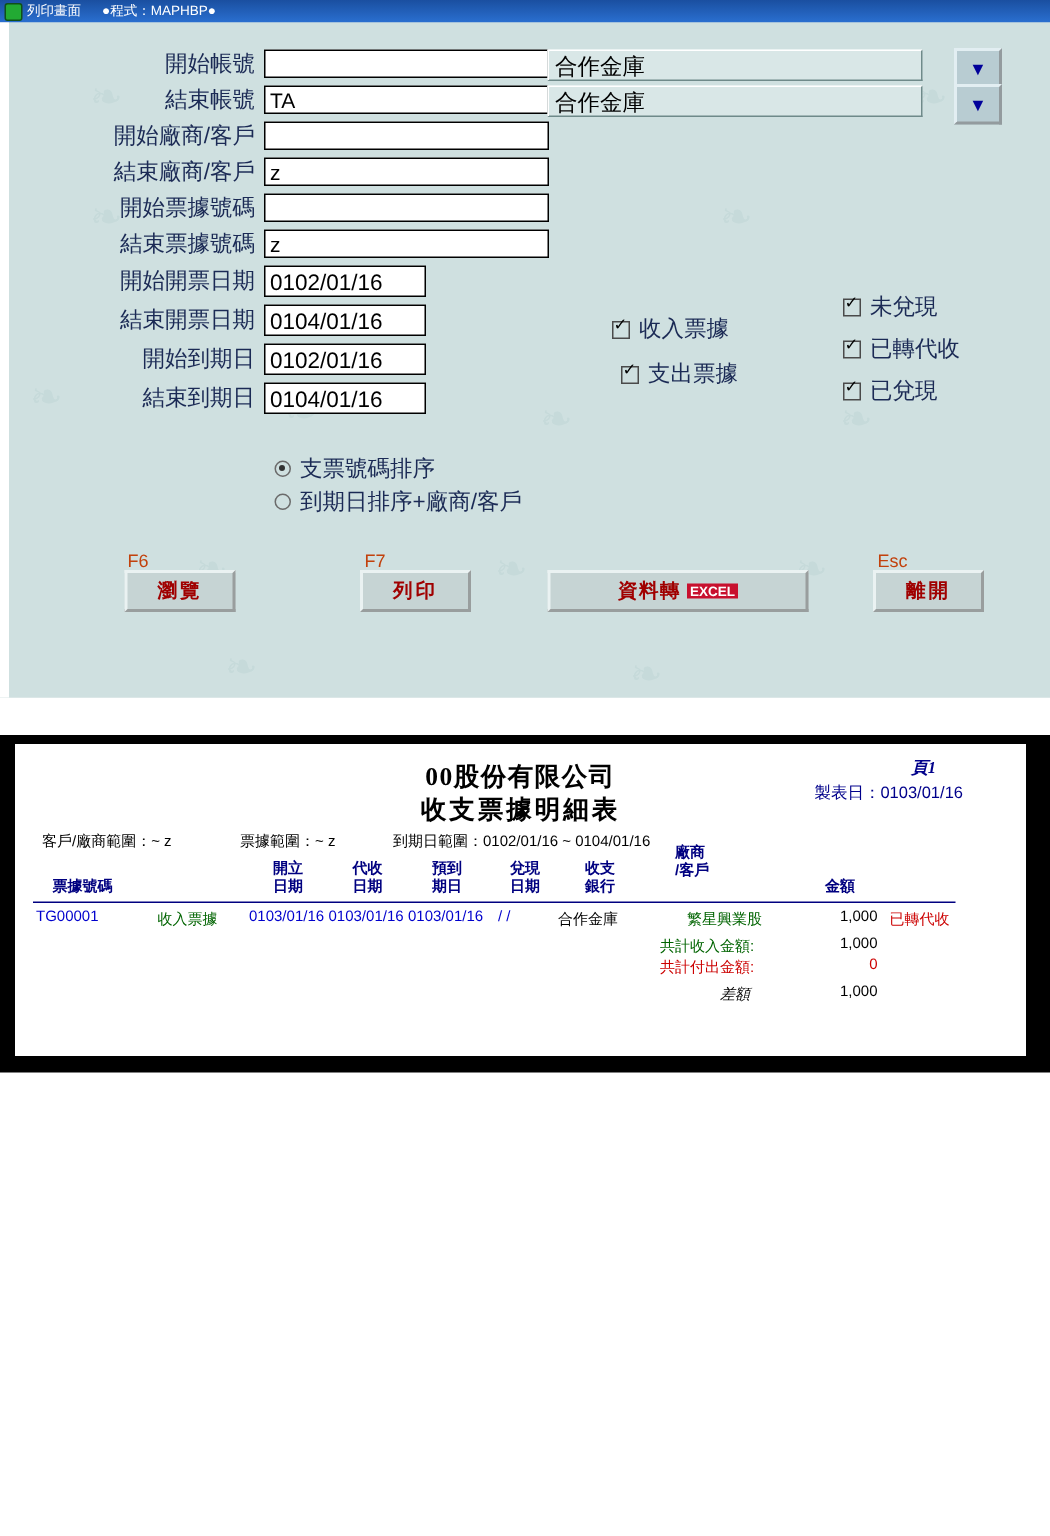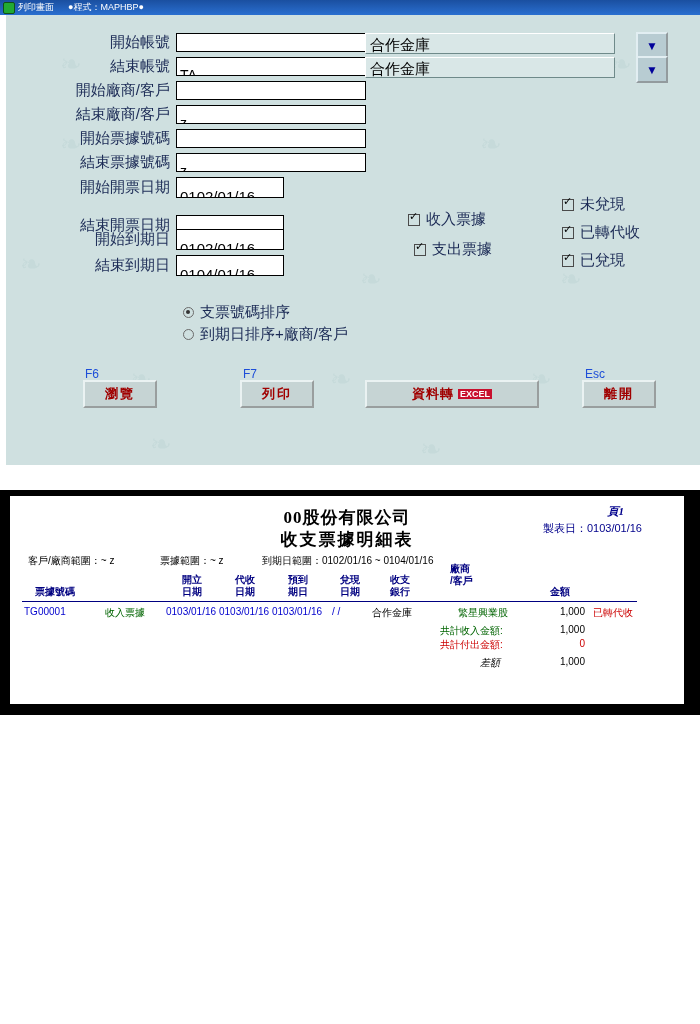--- a/index.html
+++ b/index.html
@@ -87,21 +87,21 @@
     padding-right: 6px;
     white-space: nowrap;
   }
   .tbox {
     background: #ffffff;
     border: 1px solid #000000;
     font-size: 14px;
     color: #000000;
     height: 19px;
     line-height: 19px;
-    padding: 8px 3px;
+    padding: 0 3px;
     box-sizing: border-box;
     overflow: hidden;
     white-space: nowrap;
   }
   .tbox.w190 { width: 190px; }
   .tbox.w110 { width: 108px; font-size: 15px; height: 21px; line-height: 21px;}
   .combo {
     background: #d9e7e7;
     border: 1px solid #6f8a8a;
     border-top-color: #ffffff;
@@ -170,21 +170,21 @@
     position: absolute;
     left: 2px; top: 2px;
     width: 4px; height: 4px;
     background: #333;
     border-radius: 50%;
   }
 
   .fkey {
     position: absolute;
     font-size: 12px;
-    color: #1d4ed8;
+    color: #c2410c;
   }
   .btn {
     position: absolute;
     background: #c6d4d4;
     border: 2px outset #eaf2f2;
     height: 24px;
     display: flex;
     align-items: center;
     justify-content: center;
     font-size: 13px;
@@ -352,21 +352,21 @@
       <div class="row" style="left:10px; top:138px;">
         <div class="lbl">結束票據號碼</div>
         <div class="tbox w190">z</div>
       </div>
 
       <div class="row" style="left:10px; top:162px;">
         <div class="lbl">開始開票日期</div>
         <div class="tbox w110">0102/01/16</div>
       </div>
 
-      <div class="row" style="left:10px; top:200px;justify-content:flex-end;">
+      <div class="row" style="left:10px; top:188px;justify-content:flex-end;">
         <div class="lbl">結束開票日期</div>
         <div class="tbox w110">0104/01/16</div>
       </div>
 
       <div class="row" style="left:10px; top:214px;">
         <div class="lbl">開始到期日</div>
         <div class="tbox w110">0102/01/16</div>
       </div>
 
       <div class="row" style="left:10px; top:240px;">

